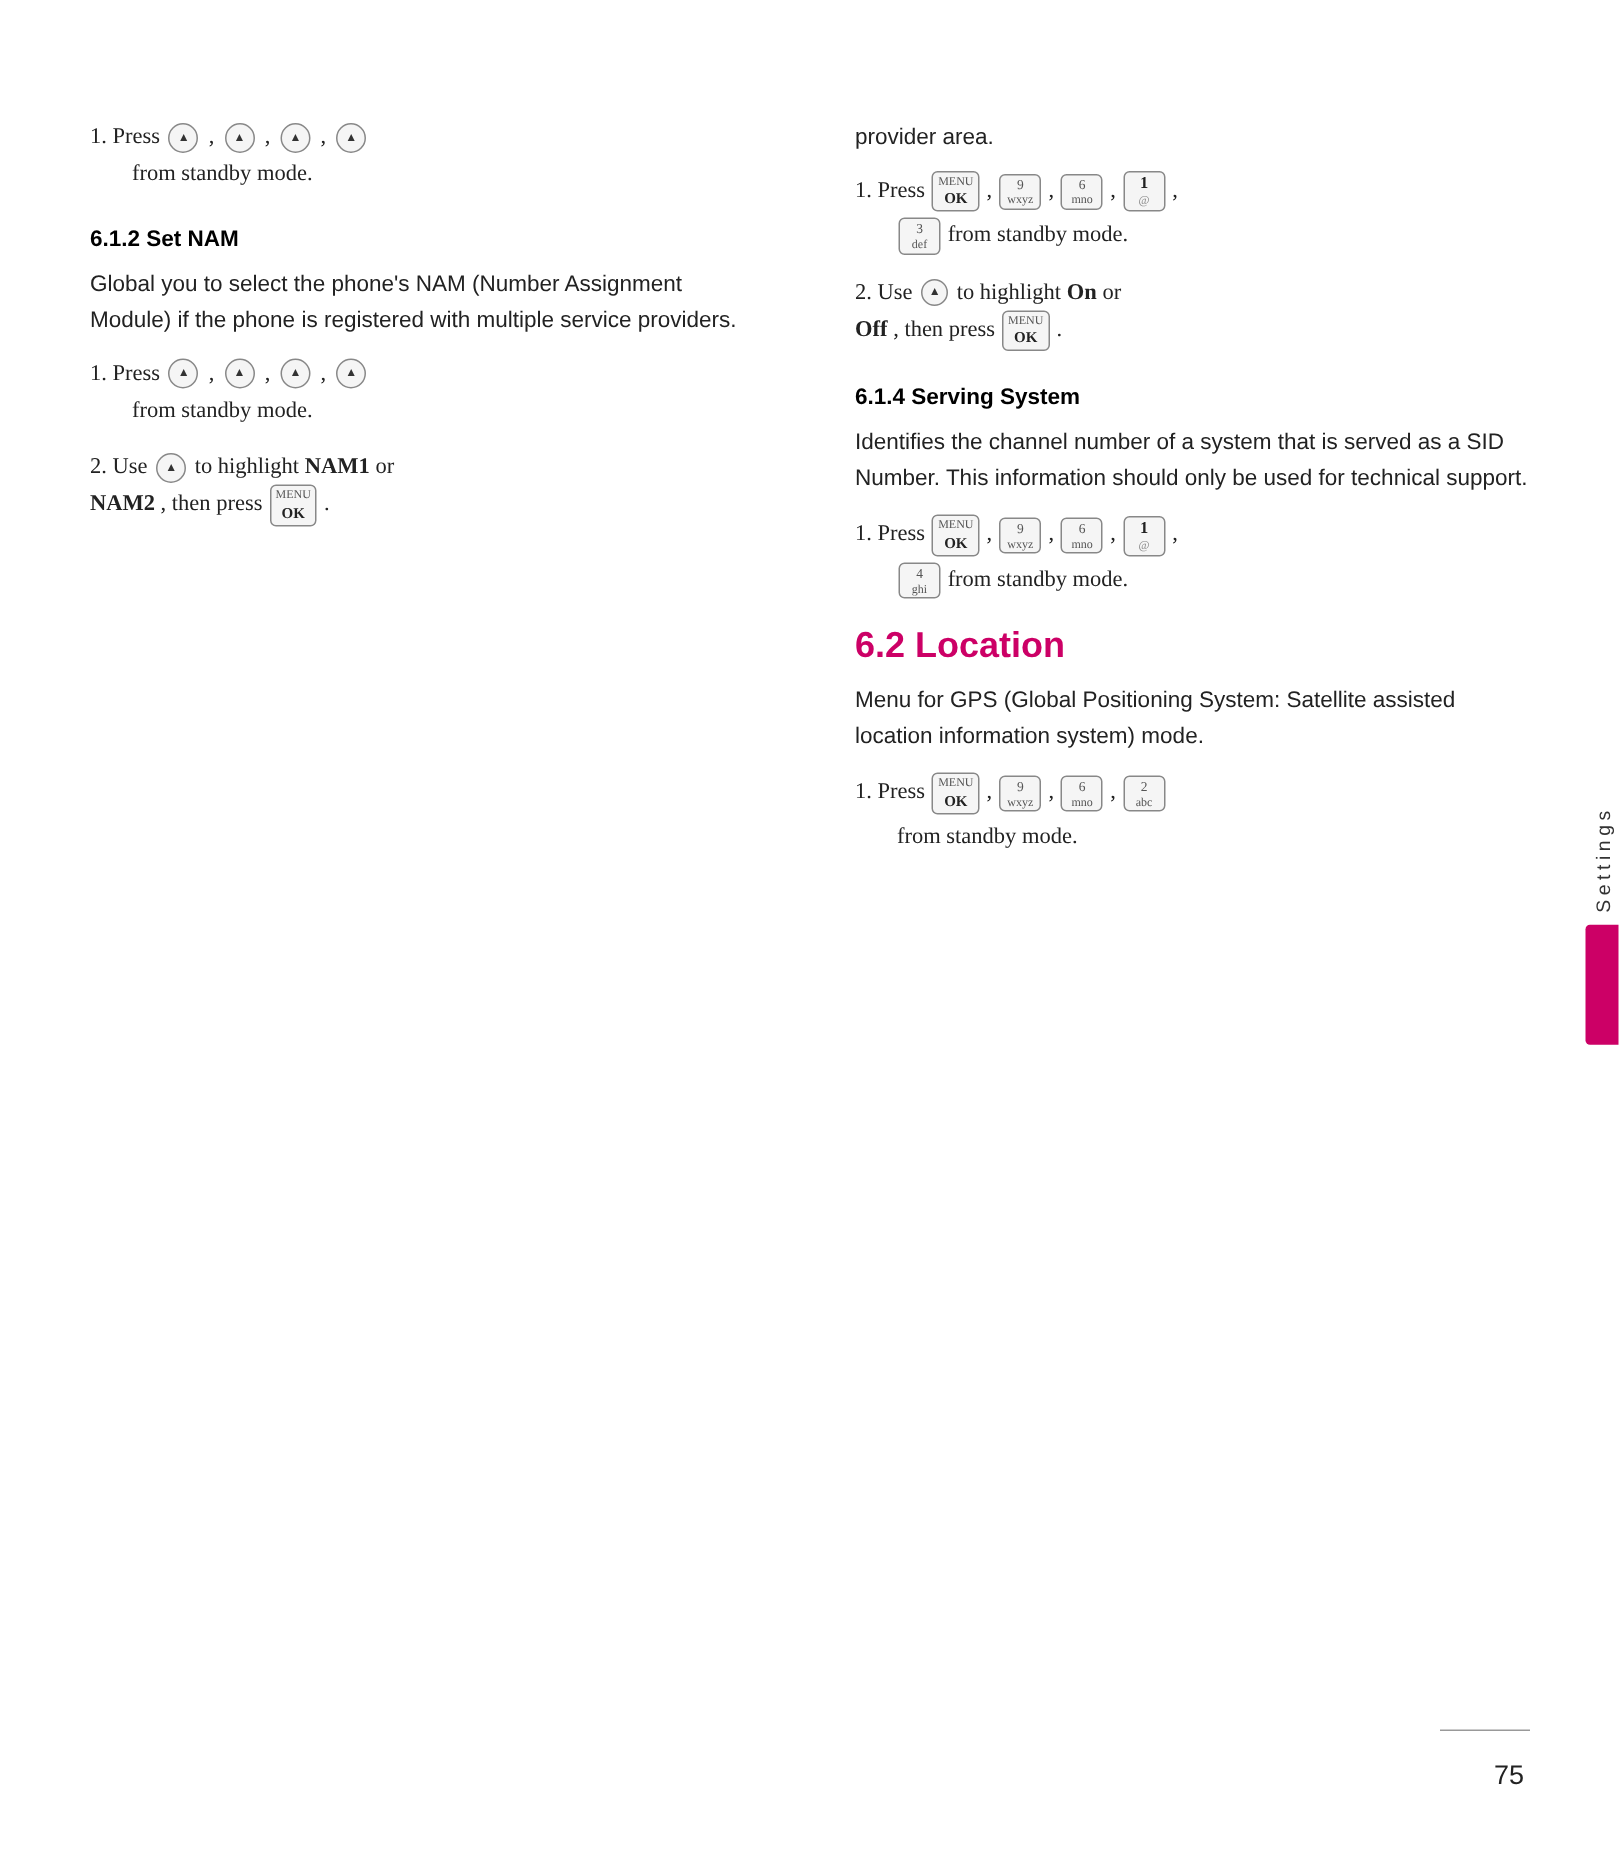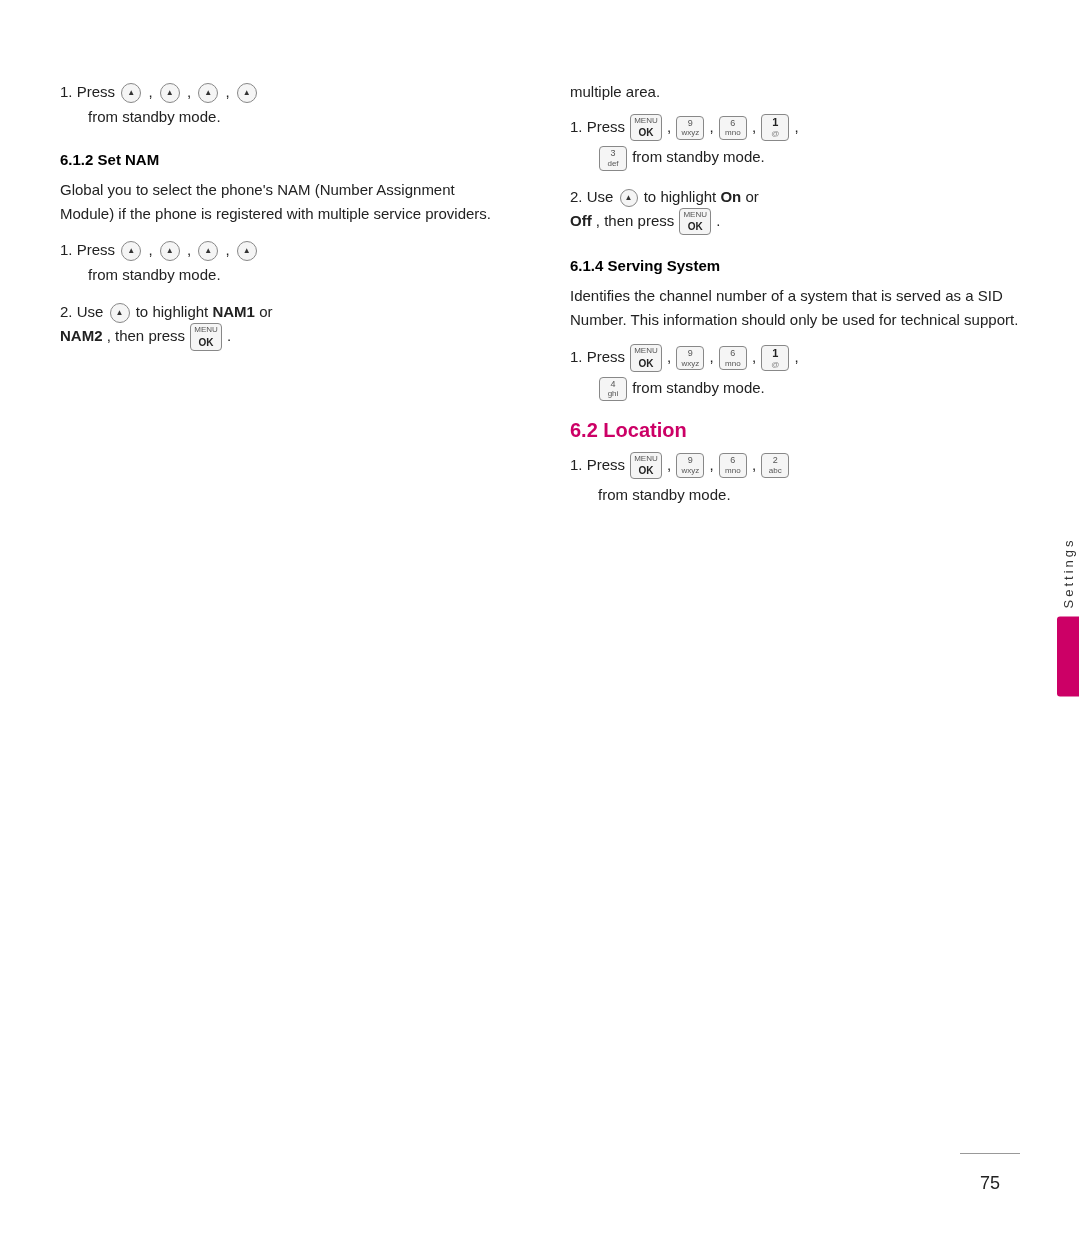--- a/index.html
+++ b/index.html
@@ -26,36 +26,37 @@
     }
     .right-col {
       flex: 1;
       padding-left: 30px;
       border-left: none;
     }
 
     .step {
       margin-bottom: 14px;
       line-height: 1.55;
+      font-family: Liberation Serif, serif;
     }
     .step-indent {
       margin-left: 28px;
       margin-top: 2px;
     }
 
     .section-heading {
       font-size: 15px;
       font-weight: bold;
       margin-top: 22px;
       margin-bottom: 10px;
       color: #000;
     }
 
     .section-heading-magenta {
-      font-size: 20px;
+      font-size: 24px;
       font-weight: bold;
       color: #cc0066;
       margin-top: 18px;
       margin-bottom: 10px;
     }
 
     .body-text {
       line-height: 1.6;
       margin-bottom: 12px;
       font-size: 15px;
@@ -161,21 +162,21 @@
     .side-tab-bar {
       width: 22px;
       height: 80px;
       background: #cc0066;
       border-radius: 3px 0 0 3px;
     }
 
     .page-number {
       position: absolute;
       bottom: 40px;
-      right: 80px;
+      right: 64px;
       font-size: 18px;
       color: #222;
       margin-left: 36px;
     }
     .divider-line {
       position: absolute;
       bottom: 80px;
       right: 60px;
       width: 60px;
       height: 1px;
@@ -244,21 +245,21 @@
       </span>
       <span>.</span>
     </div>
 
 
 
   </div>
 
   <div class="right-col">
 
-    <div class="body-text" style="margin-bottom:10px;">multiple area.</div>
+    <div class="body-text" style="margin-bottom:10px;">provider area.</div>
 
     <div class="step">
       <span>1. Press</span>
       
       <span class="kbd-menu">
         <span style="display:flex;flex-direction:column;align-items:center;">
           <span class="menu-top">MENU</span>
           <span class="menu-ok">OK</span>
         </span>
       </span>
@@ -337,20 +338,21 @@
         <span class="kbd">
           <span class="top-label">4</span>
           <span class="sub-label">ghi</span>
         </span>
         <span>from standby mode.</span>
       </div>
     </div>
 
     <div class="section-heading-magenta">6.2 Location</div>
 
+    <div class="body-text">Menu for GPS (Global Positioning System: Satellite assisted location information system) mode.</div>
 
     <div class="step">
       <span>1. Press</span>
       <span class="kbd-menu">
         <span style="display:flex;flex-direction:column;align-items:center;">
           <span class="menu-top">MENU</span>
           <span class="menu-ok">OK</span>
         </span>
       </span>
       <span>,</span>

